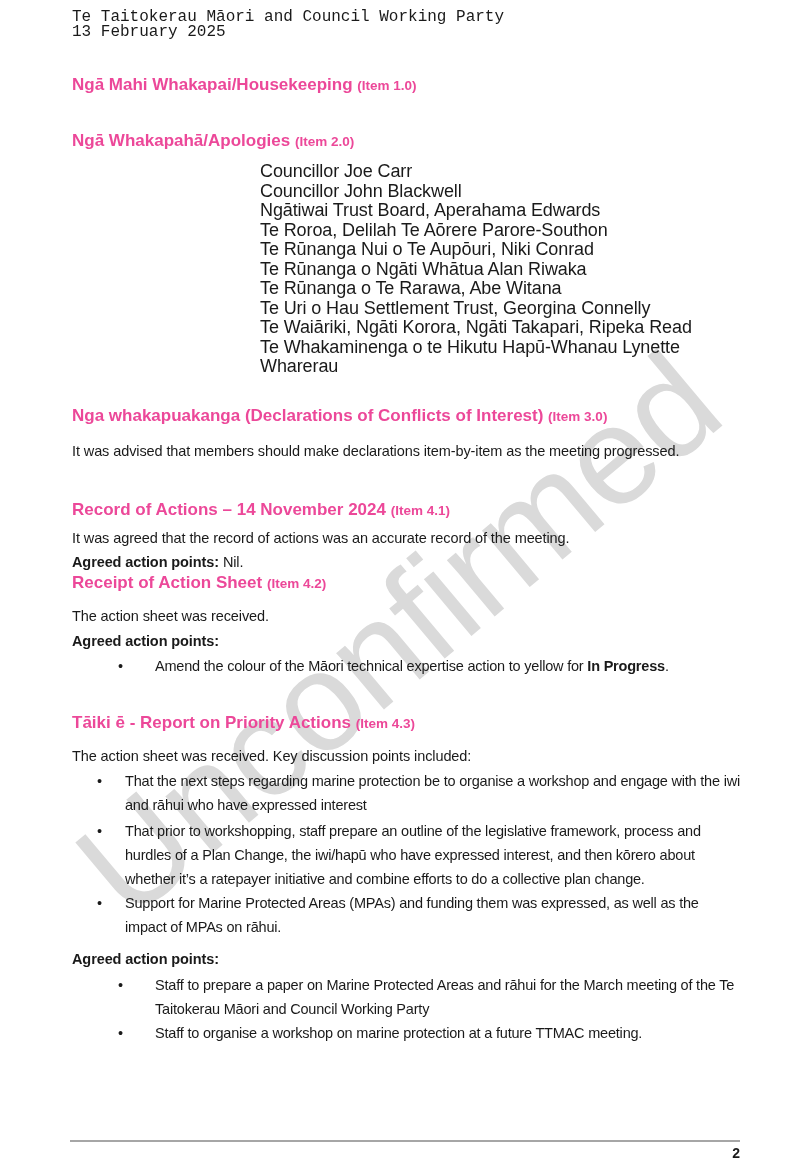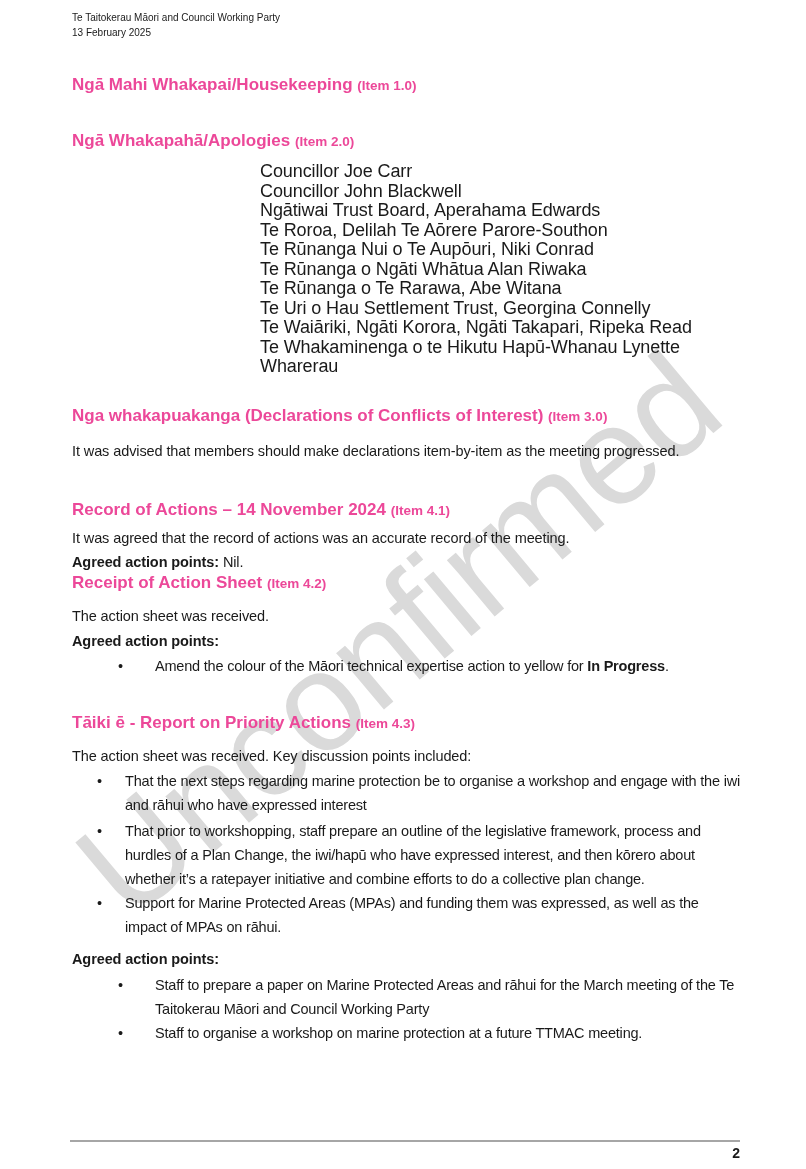--- a/index.html
+++ b/index.html
@@ -18,21 +18,21 @@
     transform:translate(-50%,-50%) rotate(-40deg);
     font-size:140px;
     color:#dadada;
     white-space:nowrap;
     z-index:0;
     letter-spacing:-1px;
     user-select:none;
   }
   .page-header{
     position:absolute;top:10px;left:72px;right:82px;
-    font-size:10px;line-height:15px;z-index:1;
+    font-size:16px;line-height:15px;z-index:1;font-family:Liberation Mono, monospace;
   }
   main{
     position:absolute;top:0;left:0;right:0;bottom:0;
     padding:0 66px 0 72px;
     z-index:1;
   }
   h2{
     font-size:17px;font-weight:bold;line-height:22px;
     margin:0;color:#ec4899;
   }

